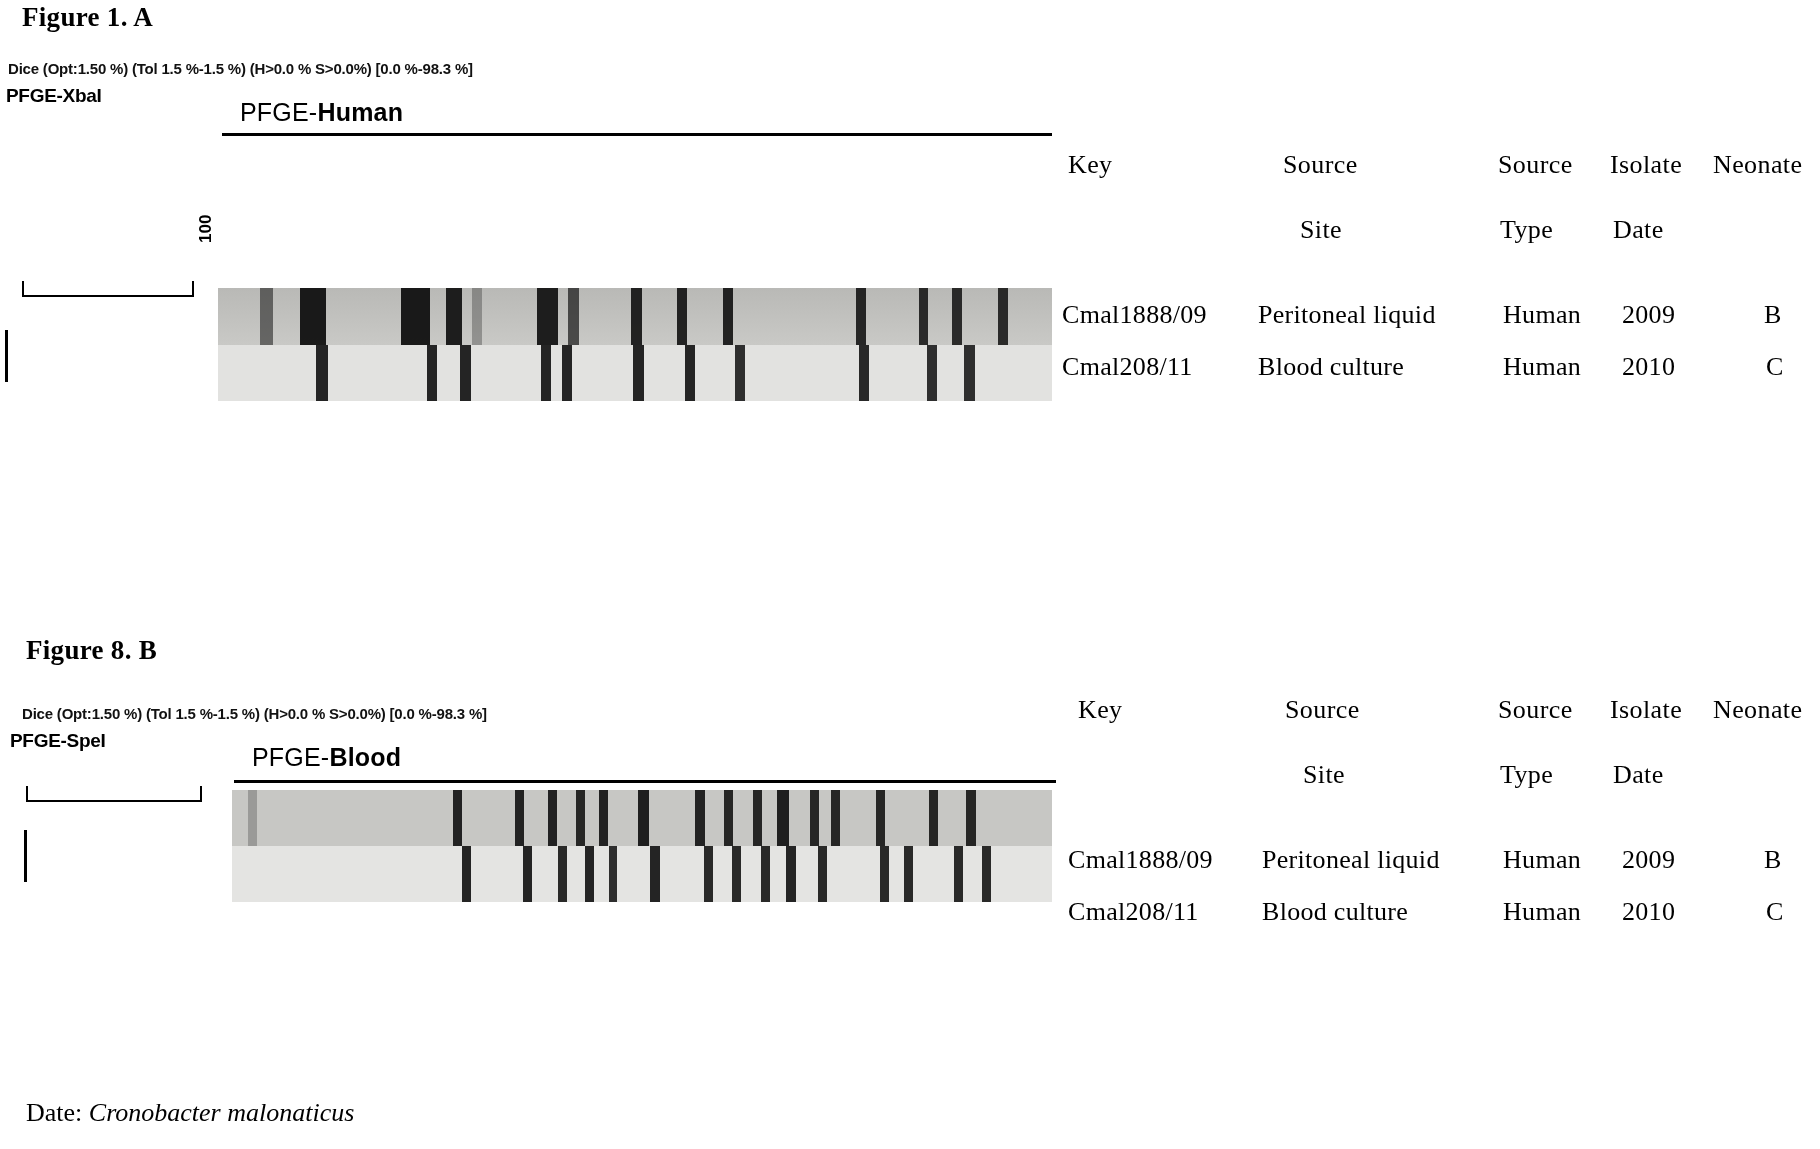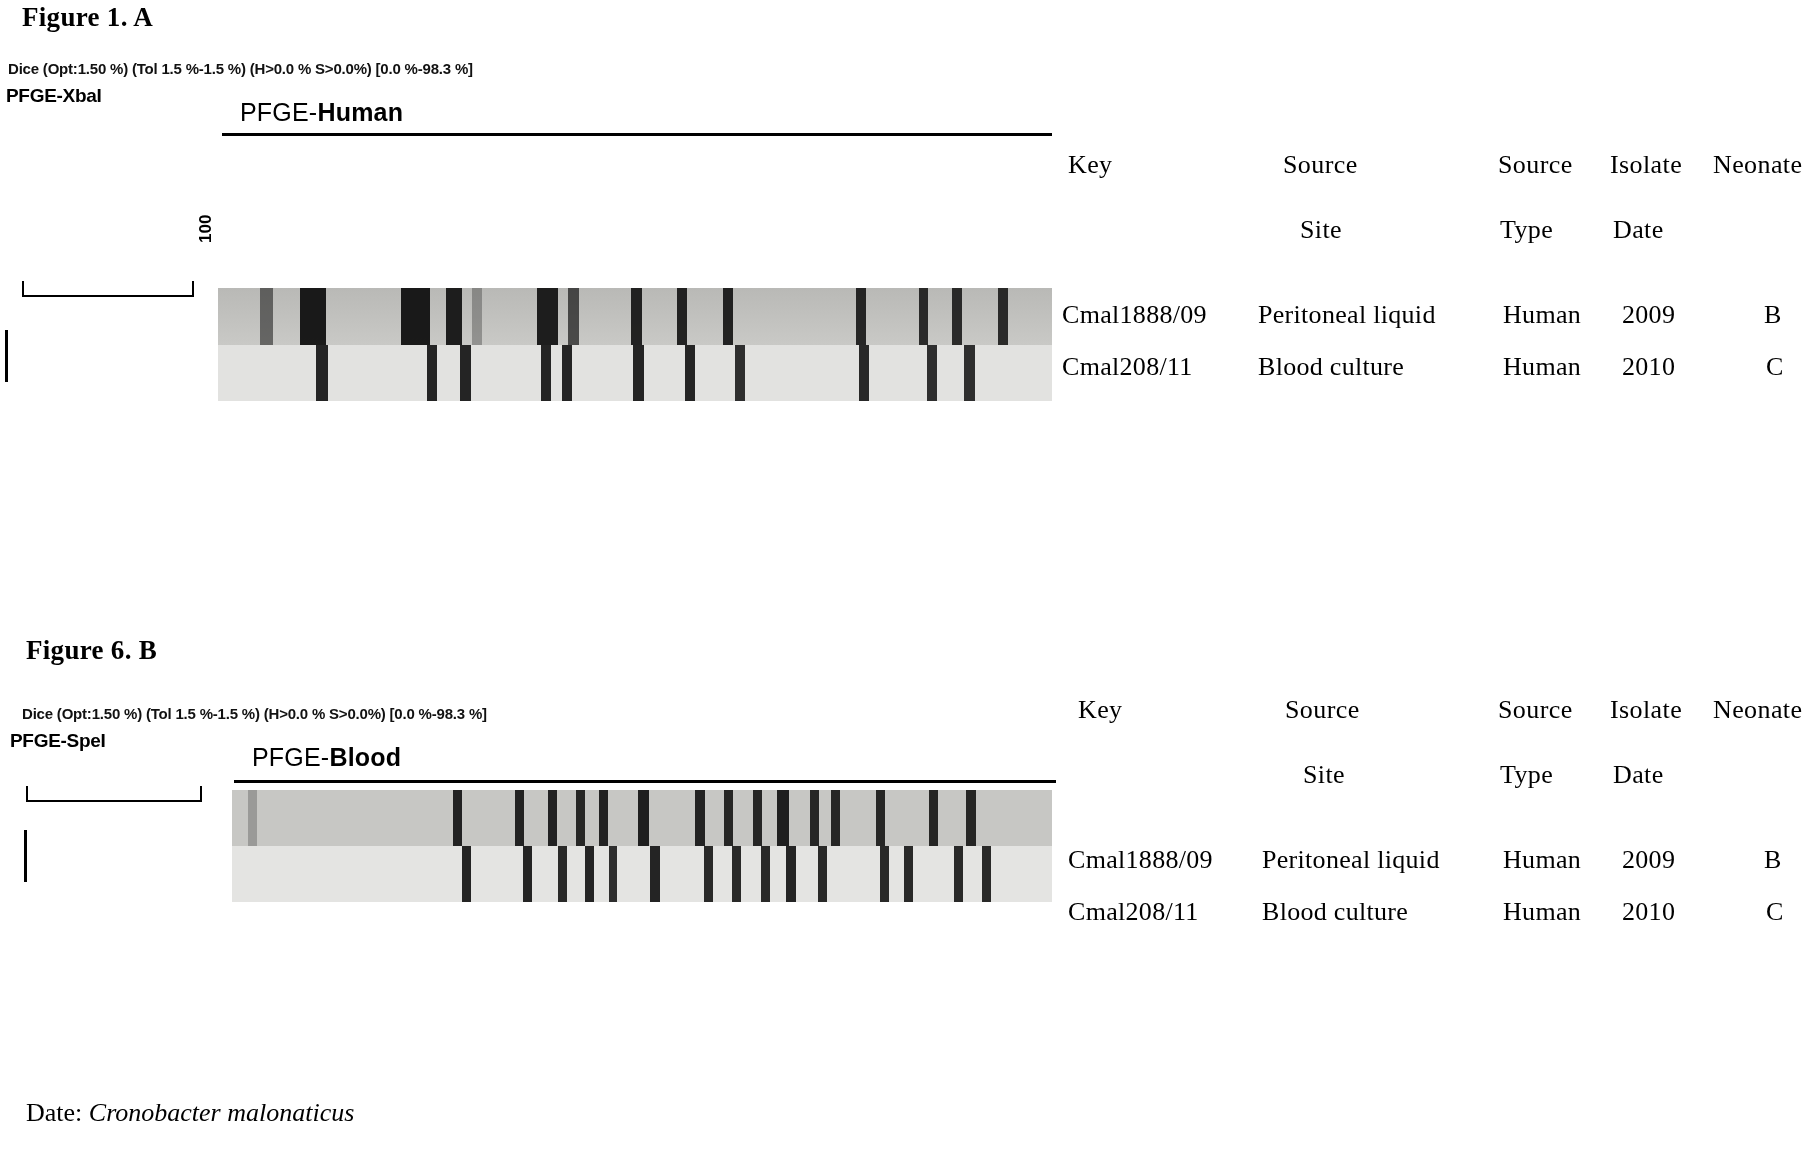--- a/index.html
+++ b/index.html
@@ -193,21 +193,21 @@
     <div class="td" style="left:1062px;top:352px;">Cmal208/11</div>
     <div class="td" style="left:1258px;top:352px;">Blood culture</div>
     <div class="td" style="left:1503px;top:352px;">Human</div>
     <div class="td" style="left:1622px;top:352px;">2010</div>
     <div class="td" style="left:1766px;top:352px;">C</div>
   </div>
 </div>
 
 <div class="panel" style="top:600px;height:500px;">
 
-  <div class="fig-label" style="position:absolute;left:26px;top:35px;">Figure 6. B</div>
+  <div class="fig-label" style="position:absolute;left:26px;top:35px;">Figure 8. B</div>
 
   <div class="dice-line" style="position:absolute;left:22px;top:105px;">Dice (Opt:1.50 %) (Tol 1.5 %-1.5 %) (H&gt;0.0 % S&gt;0.0%) [0.0 %-98.3 %]</div>
 
   <div class="enzyme-small" style="position:absolute;left:10px;top:130px;">PFGE-SpeI</div>
 
   <div class="enzyme-large" style="position:absolute;left:252px;top:143px;">
     <span>PFGE-</span><b>Blood</b>
   </div>
 
   <div class="rule" style="left:234px;top:180px;width:822px;"></div>

